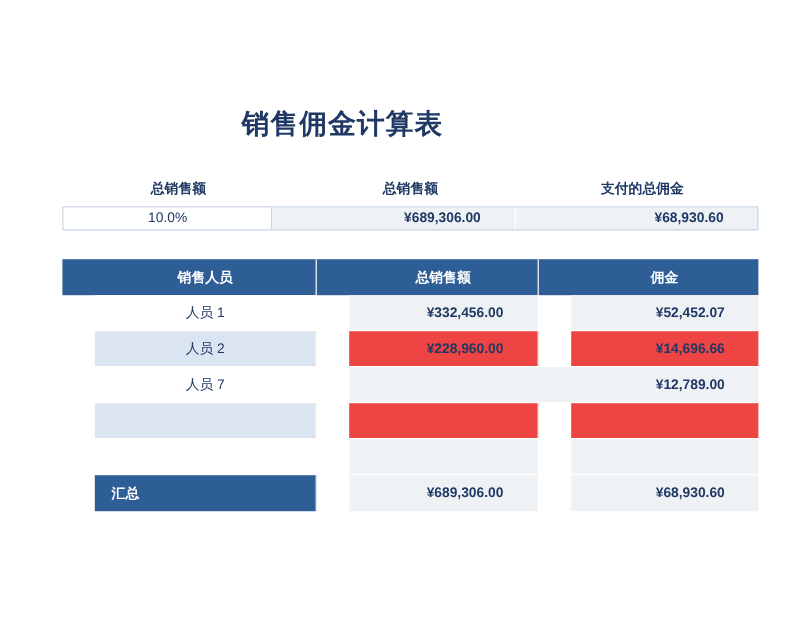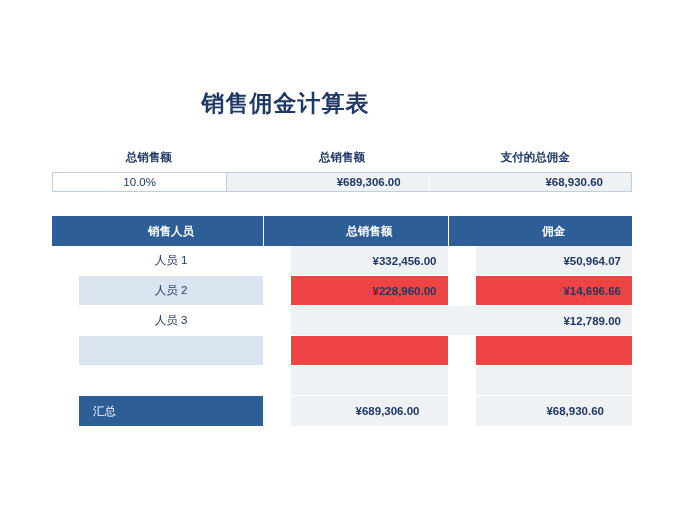--- a/index.html
+++ b/index.html
@@ -123,39 +123,39 @@
     border-bottom: 1px solid #ffffff;
   }
   .tbody-row .cell.col1 {
     justify-content: center;
     color: #1f3864;
     border-right: 1px solid #ffffff;
   }
   .tbody-row .cell.col2,
   .tbody-row .cell.col3 {
     justify-content: flex-end;
-    padding-right: 11px;
+    padding-right: 28px;
     font-weight: bold;
     color: #1f3864;
     border-right: 1px solid #ffffff;
   }
   .tbody-row .cell.col3 { border-right: none; }
 
   .band-a .col1 { background: #ffffff; }
   .band-a .col2, .band-a .col3 { background: #eff2f5; }
   .band-b .col1 { background: #dbe5f1; }
   .band-b .col2, .band-b .col3 { background: #ef4444; }
 
   .tfoot {
     height: 30px;
   }
   .tfoot .cell.col1 {
     background: #2e5e96;
     color: #ffffff;
-    font-weight: normal;
+    font-weight: bold;
     justify-content: flex-start;
     padding-left: 14px;
     border-right: 1px solid #ffffff;
   }
   .tfoot .cell.col2,
   .tfoot .cell.col3 {
     background: #eff2f5;
     justify-content: flex-end;
     padding-right: 28px;
     font-weight: bold;
@@ -188,31 +188,31 @@
 
     <div class="trow thead">
       <div class="cell col1">销售人员</div>
       <div class="cell col2">总销售额</div>
       <div class="cell col3">佣金</div>
     </div>
 
     <div class="trow tbody-row band-a">
       <div class="cell col1">人员 1</div>
       <div class="cell col2">¥332,456.00</div>
-      <div class="cell col3">¥50,964.07</div>
+      <div class="cell col3">¥52,452.07</div>
     </div>
 
     <div class="trow tbody-row band-b">
       <div class="cell col1">人员 2</div>
       <div class="cell col2">¥228,960.00</div>
       <div class="cell col3">¥14,696.66</div>
     </div>
 
     <div class="trow tbody-row band-a">
-      <div class="cell col1">人员 3</div>
+      <div class="cell col1">人员 7</div>
       <div class="cell col3">¥12,789.00</div>
     </div>
 
     <div class="trow tbody-row band-b">
       <div class="cell col1"></div>
       <div class="cell col2"></div>
       <div class="cell col3"></div>
     </div>
 
     <div class="trow tbody-row band-a">

